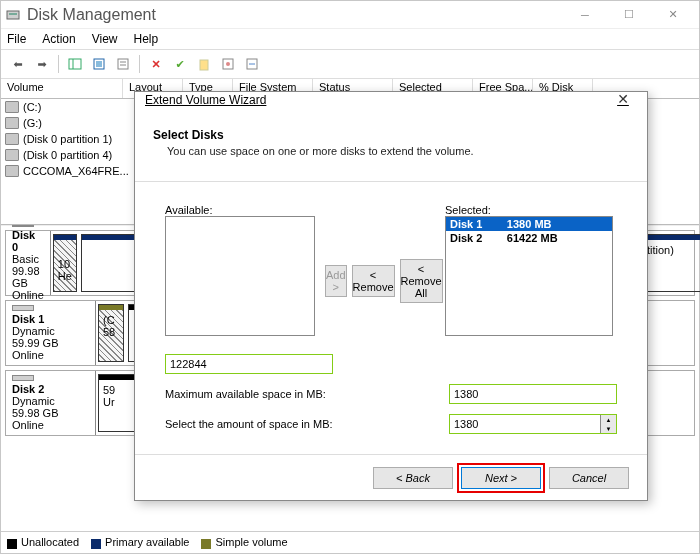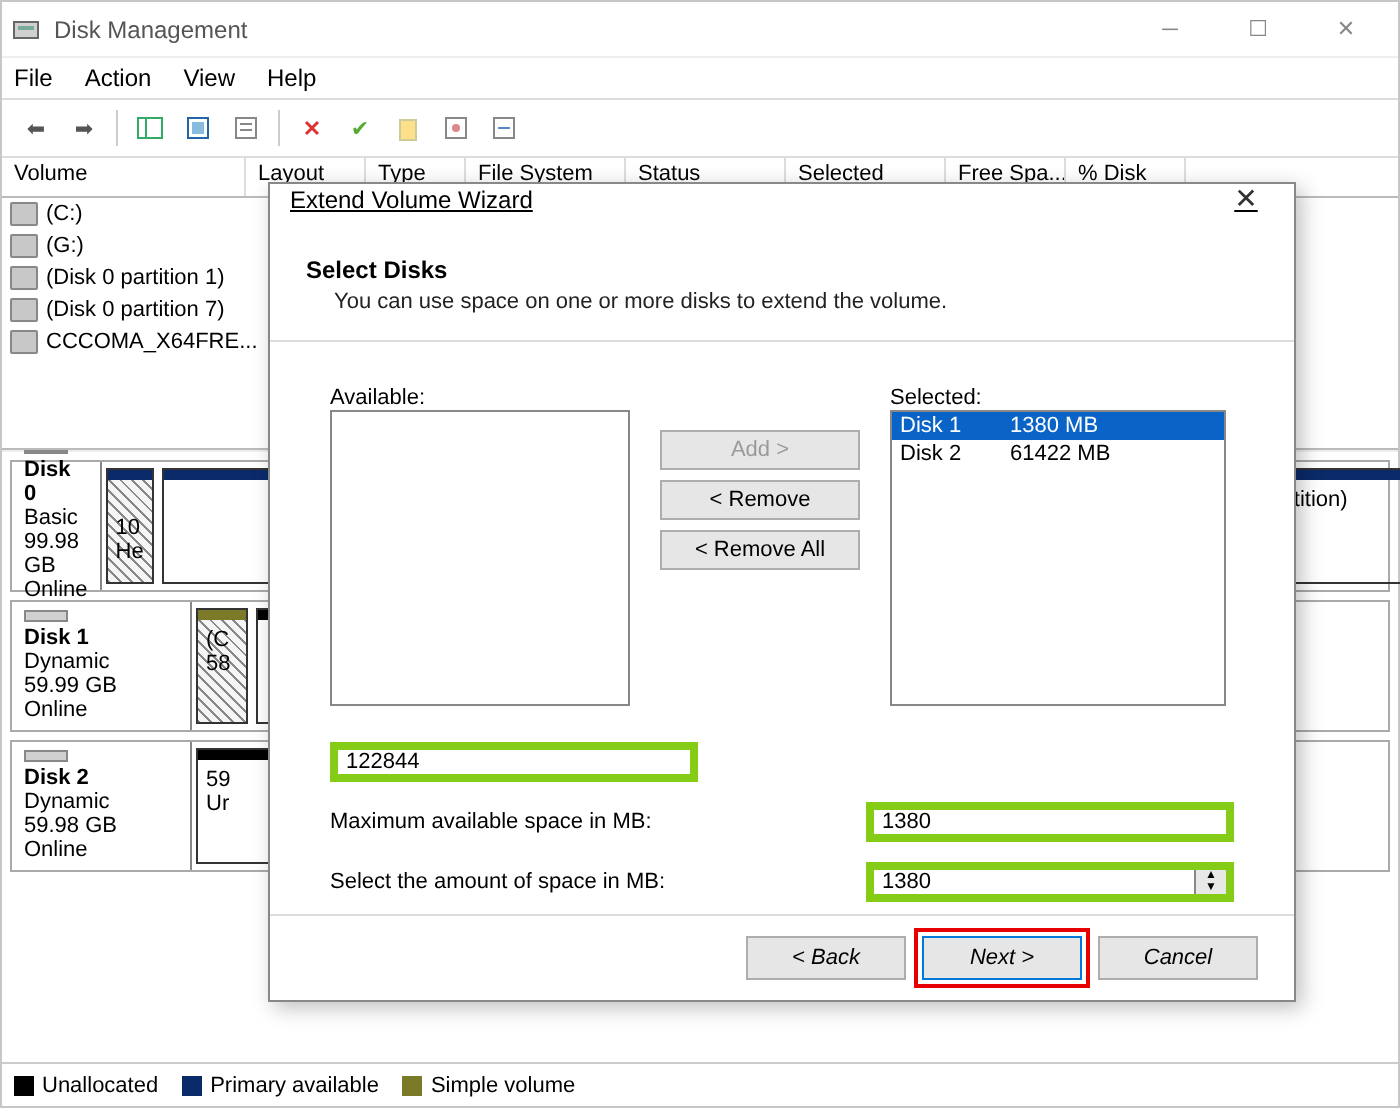--- a/index.html
+++ b/index.html
@@ -1,21 +1,21 @@
 <!DOCTYPE html>
 <html><head>
 <meta charset="utf-8">
 <style>
 * { box-sizing: border-box; margin: 0; padding: 0; font-family: "Segoe UI", Tahoma, sans-serif; font-size: 11px; }
 body { background: #fff; width: 700px; height: 554px; position: relative; overflow: hidden; }
 
 .main-window { position: absolute; top: 0; left: 0; width: 700px; height: 554px; border: 1px solid #c7c7c7; background: #fff; display: flex; flex-direction: column; }
 .titlebar { height: 28px; display: flex; align-items: center; padding: 0 4px; border-bottom: 1px solid #eee; }
 .titlebar .icon { width: 16px; height: 16px; margin-right: 6px; display: flex; align-items: center; justify-content: center; }
-.titlebar .title { flex: 1; color: #555; font-size: 12px; }
+.titlebar .title { flex: 1; color: #555; font-size: 16px; }
 .win-controls { display: flex; gap: 0; }
 .win-controls div { width: 44px; height: 22px; display: flex; align-items: center; justify-content: center; color: #888; }
 .menubar { height: 20px; display: flex; align-items: center; padding: 1px 6px; gap: 16px; color: #000; }
 .menubar span { font-size: 12px; }
 .toolbar { height: 30px; border-top: 1px solid #ddd; border-bottom: 1px solid #ddd; display: flex; align-items: center; padding: 2px 6px; gap: 2px; }
 .toolbar .tb { width: 22px; height: 22px; display: flex; align-items: center; justify-content: center; color: #555; }
 .toolbar .sep { width: 1px; height: 18px; background: #ccc; margin: 0 3px; }
 
 .content { flex: 1; display: flex; flex-direction: column; position: relative; }
 
@@ -47,38 +47,38 @@
 .top-olive { background: #7a7a28; }
 .top-black { background: #000; }
 
 .legend { height: 22px; border-top: 1px solid #ccc; display: flex; align-items: center; gap: 12px; padding: 0 6px; font-size: 11px; }
 .legend .sw { width: 10px; height: 10px; display: inline-block; margin-right: 4px; vertical-align: middle; }
 
 .wizard { position: absolute; left: 134px; top: 91px; width: 514px; height: 410px; background: #fff; border: 1px solid #888; box-shadow: 3px 3px 10px rgba(0,0,0,.25); display: flex; flex-direction: column; }
 .wizard-title { height: 30px; display: flex; align-items: flex-end; padding: 15px 10px; text-decoration: underline; }
 .wizard-title span { flex: 1; font-size: 12px; }
 .wizard-title .close { width: 28px; text-align: center; font-size: 14px; color: #333; }
-.wizard-header { padding: 6px 18px 13px; border-bottom: 1px solid #ddd; }
+.wizard-header { padding: 6px 18px 24px; border-bottom: 1px solid #ddd; }
 .wizard-header b { font-size: 12px; font-weight: bold; }
 .wizard-header p { font-size: 11px; color: #222; margin-top: 3px; margin-left: 14px; }
 .wizard-body { flex: 1; padding: 22px 30px 6px; display: flex; flex-direction: column; }
 .lists-row { display: flex; gap: 10px; }
 .lists-row .col { display: flex; flex-direction: column; justify-content: center; }
-.listbox { border: 1px solid #888; height: 148px; background: #fff; font-size: 11px; overflow: hidden; }
+.listbox { border: 1px solid #888; height: 120px; background: #fff; font-size: 11px; overflow: hidden; font-weight: bold; }
 .listbox.available { width: 150px; }
 .listbox.selected { width: 168px; }
 .listbox .item { padding: 1px 4px; white-space: pre; }
 .listbox .item.sel { background: #0a63c6; color: #fff; }
-.btns-col { display: flex; flex-direction: column; gap: 5px; align-items: center; justify-content: flex-start; padding-top: 22px; width: 110px; }
+.btns-col { display: flex; flex-direction: row; gap: 5px; align-items: center; justify-content: flex-start; padding-top: 22px; width: 110px; }
 .wbtn { border: 1px solid #adadad; background: #e6e6e6; padding: 3px 0; font-size: 11px; width: 100px; text-align: center; }
 .wbtn.disabled { color: #9a9a9a; }
 .fields { margin-top: 18px; display: flex; flex-direction: column; gap: 10px; }
 .field-row { display: flex; align-items: center; }
 .field-row label { flex: 1; font-size: 11px; }
-.field-row .fval { width: 184px; border: 4px solid #84cc16; padding: 2px 4px; background: #fff; display: flex; align-items: center; height: 20px; position: relative; }
+.field-row .fval { width: 168px; border: 1px solid #84cc16; padding: 2px 4px; background: #fff; display: flex; align-items: center; height: 20px; position: relative; }
 .field-row .fval .spinner { position: absolute; right: 0; top: 0; bottom: 0; width: 16px; display: flex; flex-direction: column; border-left: 1px solid #888; }
 .field-row .fval .spinner div { flex: 1; display: flex; align-items: center; justify-content: center; font-size: 6px; background: #e8e8e8; }
 .wizard-footer { height: 46px; border-top: 1px solid #ddd; display: flex; align-items: center; justify-content: flex-end; gap: 8px; padding: 0 18px; font-style: italic; }
 .wizard-footer .wbtn { width: 80px; padding: 4px 0; }
 .highlight-next { border: 2px solid #e60000; padding: 2px; margin: -4px; }
 </style>
 </head>
 <body>
 
 <div class="main-window">
@@ -168,21 +168,21 @@
       <div class="row">
           <span class="dicon"></span>
           <span>(G:)</span>
         </div>
       <div class="row">
           <span class="dicon"></span>
           <span>(Disk 0 partition 1)</span>
         </div>
       <div class="row">
           <span class="dicon"></span>
-          <span>(Disk 0 partition 7)</span>
+          <span>(Disk 0 partition 4)</span>
         </div>
       <div class="row">
           <span class="dicon"></span>
           <span>CCCOMA_X64FRE...</span>
         </div>
     </div>
 
     <div class="graphical" id="graphical">
         <div class="disk-row">
           <div class="disk-label">

